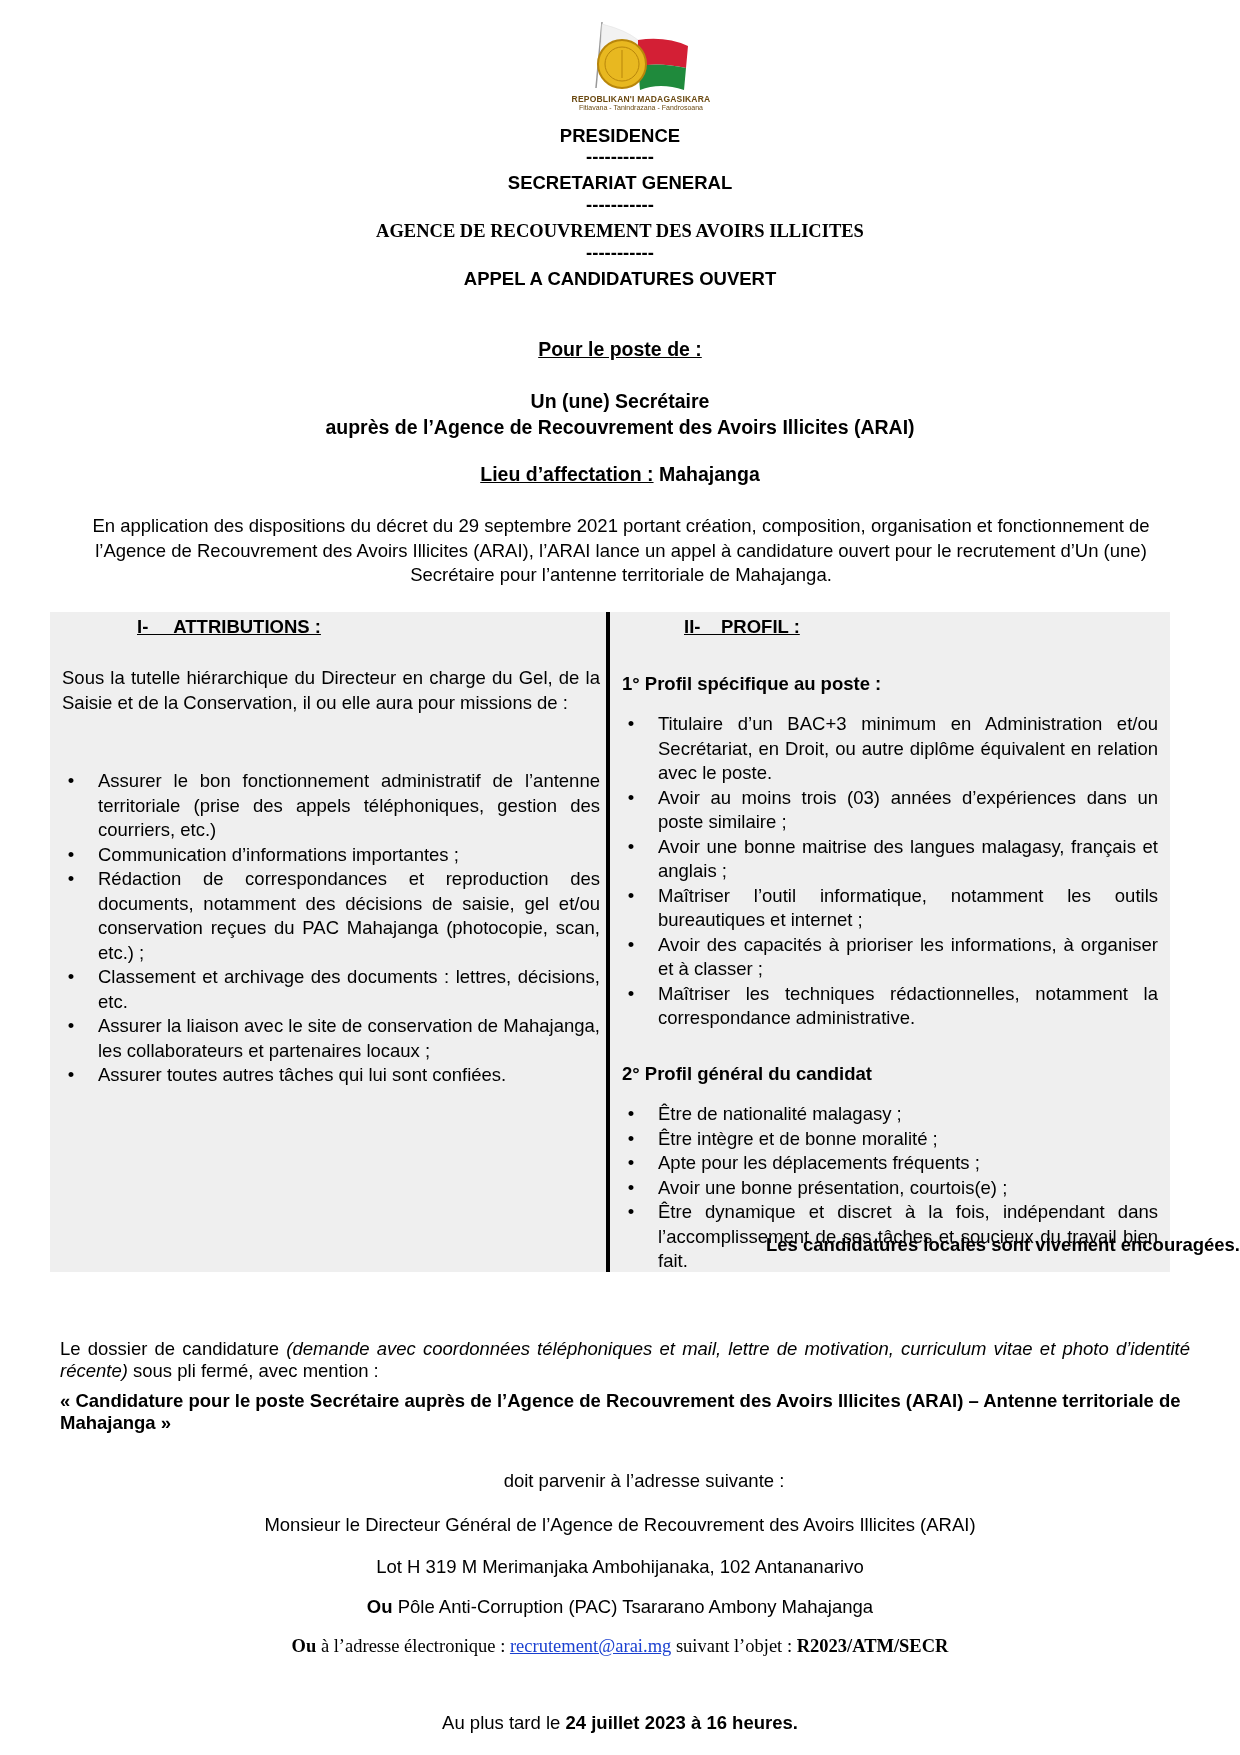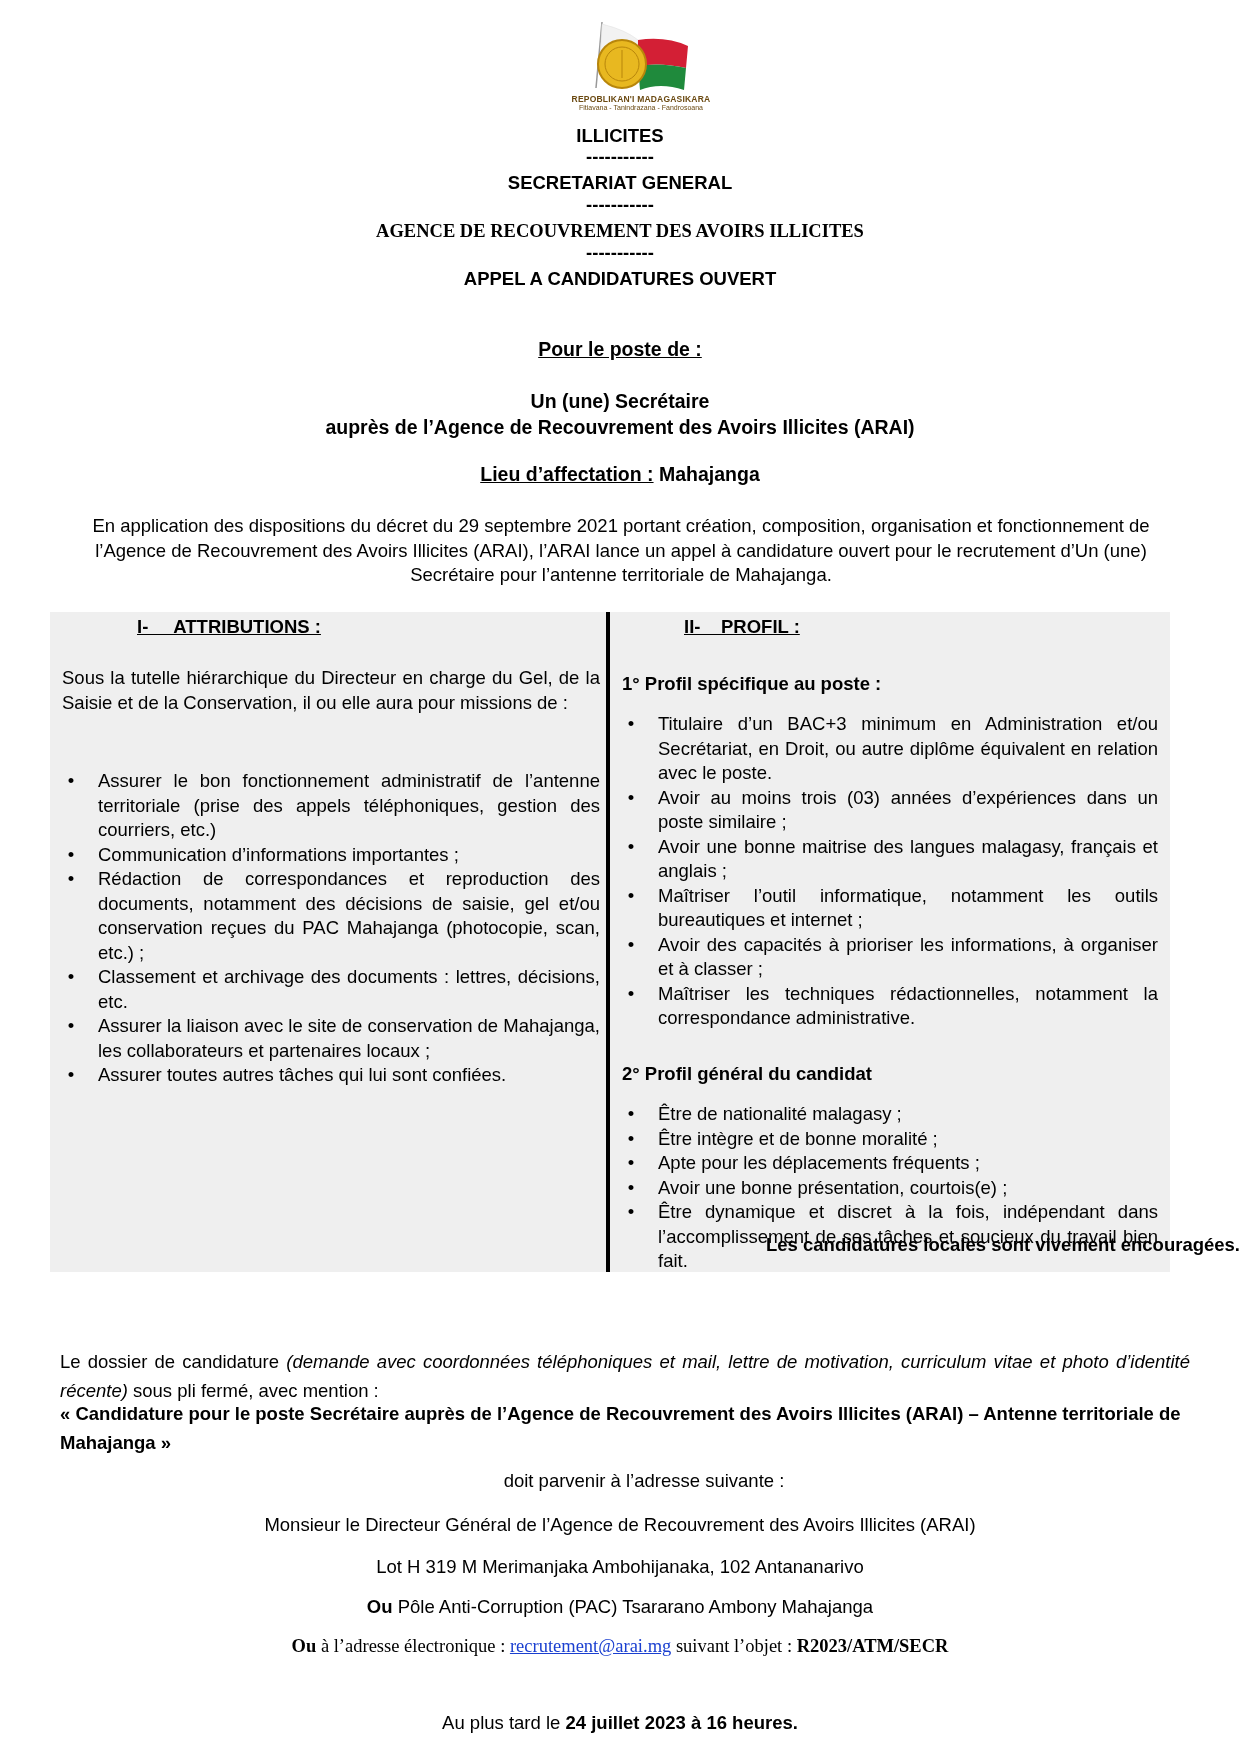--- a/index.html
+++ b/index.html
@@ -46,21 +46,21 @@
     position: absolute; font-weight: bold; text-decoration: underline; font-size: 18.5px; white-space: pre;
   }
   .para { line-height: 24.5px; text-align: justify; }
   ul.blist { list-style: none; margin: 0; padding: 0; }
   ul.blist li { position: relative; padding-left: 36px; line-height: 24.5px; text-align: justify; }
   ul.blist li .bullet {
     position: absolute; left: 2px; top: 0; width: 14px; text-align: center;
   }
   .sub-title { font-weight: bold; line-height: 24px; }
 
-  .footer-p { position: absolute; left: 60px; width: 1130px; line-height: 29px; margin-top: 9px; }
+  .footer-p { position: absolute; left: 60px; width: 1130px; line-height: 22px; }
   .just { text-align: justify; }
   .link { color: #1a3fd0; text-decoration: underline; }
 </style>
 </head>
 <body>
 
 <div class="page">
 
   <div class="logo">
     <svg width="170" height="78" viewBox="0 0 170 78">
@@ -69,21 +69,21 @@
       <path d="M82 22 Q110 18 132 28 L130 50 Q104 44 82 48 Z" fill="#d31f35"></path>
       <path d="M82 48 Q104 44 130 50 L128 72 Q104 64 84 72 Z" fill="#1f8a3c"></path>
       <circle cx="66" cy="46" r="24" fill="#e8b820" stroke="#b8860b" stroke-width="2"></circle>
       <circle cx="66" cy="46" r="17" fill="none" stroke="#b8860b" stroke-width="1"></circle>
       <line x1="66" y1="32" x2="66" y2="60" stroke="#b8860b" stroke-width="1"></line>
     </svg>
     <div class="logo-caption1">REPOBLIKAN'I MADAGASIKARA</div>
     <div class="logo-caption2">Fitiavana - Tanindrazana - Fandrosoana</div>
   </div>
 
-  <div class="center hdr" style="top:124px;">ILLICITES</div>
+  <div class="center hdr" style="top:124px;">PRESIDENCE</div>
   <div class="center dash" style="top:146px;">-----------</div>
   <div class="center hdr" style="top:171px;">SECRETARIAT GENERAL</div>
   <div class="center dash" style="top:194px;">-----------</div>
   <div class="center hdr" style="top:219px;font-family:Liberation Serif, serif;">AGENCE DE RECOUVREMENT DES AVOIRS ILLICITES</div>
   <div class="center dash" style="top:242px;">-----------</div>
   <div class="center hdr" style="top:267px;">APPEL A CANDIDATURES OUVERT</div>
 
   <div class="center b u" style="top:338px; font-size:19.5px;">Pour le poste de :</div>
   <div class="center b" style="top:390px; font-size:19.5px;">Un (une) Secrétaire</div>
   <div class="center b" style="top:416px; font-size:19.5px;">auprès de l’Agence de Recouvrement des Avoirs Illicites (ARAI)</div>

